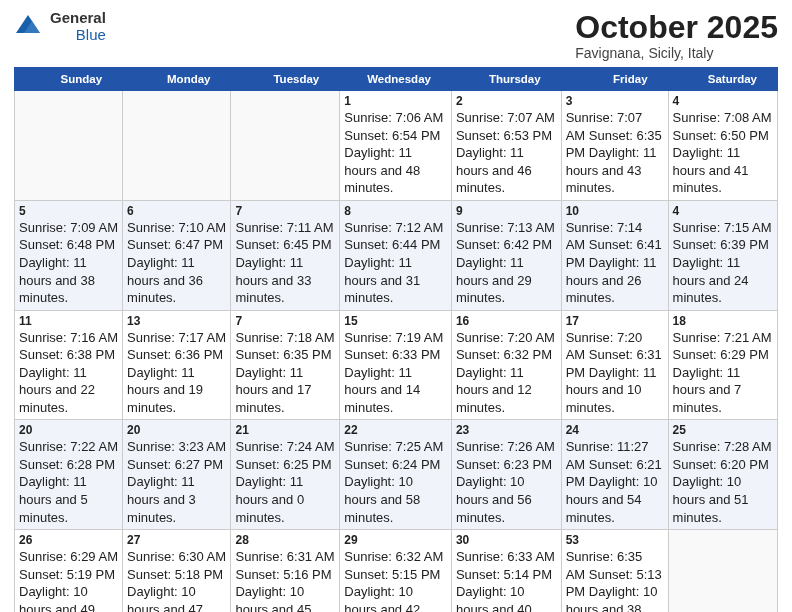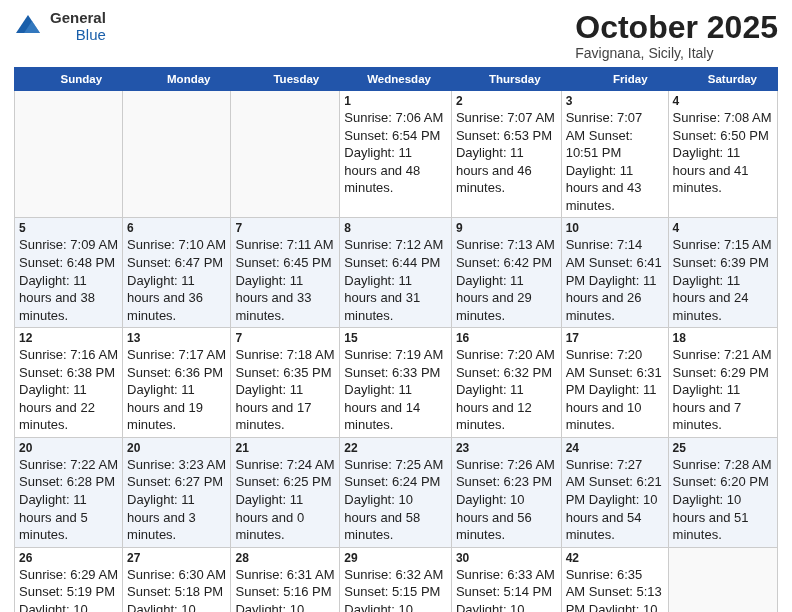--- a/index.html
+++ b/index.html
@@ -151,21 +151,21 @@
           <td>
             <span class="day-num">2</span>
             <div class="day-info">Sunrise: 7:07 AM
 Sunset: 6:53 PM
 Daylight: 11 hours
 and 46 minutes.</div>
           </td>
           <td>
             <span class="day-num">3</span>
             <div class="day-info">Sunrise: 7:07 AM
-Sunset: 10:51 PM
+Sunset: 6:35 PM
 Daylight: 11 hours
 and 43 minutes.</div>
           </td>
           <td>
             <span class="day-num">4</span>
             <div class="day-info">Sunrise: 7:08 AM
 Sunset: 6:50 PM
 Daylight: 11 hours
 and 41 minutes.</div>
           </td>
@@ -216,21 +216,21 @@
           <td>
             <span class="day-num">4</span>
             <div class="day-info">Sunrise: 7:15 AM
 Sunset: 6:39 PM
 Daylight: 11 hours
 and 24 minutes.</div>
           </td>
         </tr>
         <tr>
           <td>
-            <span class="day-num">12</span>
+            <span class="day-num">11</span>
             <div class="day-info">Sunrise: 7:16 AM
 Sunset: 6:38 PM
 Daylight: 11 hours
 and 22 minutes.</div>
           </td>
           <td>
             <span class="day-num">13</span>
             <div class="day-info">Sunrise: 7:17 AM
 Sunset: 6:36 PM
 Daylight: 11 hours
@@ -303,21 +303,21 @@
           </td>
           <td>
             <span class="day-num">23</span>
             <div class="day-info">Sunrise: 7:26 AM
 Sunset: 6:23 PM
 Daylight: 10 hours
 and 56 minutes.</div>
           </td>
           <td>
             <span class="day-num">24</span>
-            <div class="day-info">Sunrise: 7:27 AM
+            <div class="day-info">Sunrise: 11:27 AM
 Sunset: 6:21 PM
 Daylight: 10 hours
 and 54 minutes.</div>
           </td>
           <td>
             <span class="day-num">25</span>
             <div class="day-info">Sunrise: 7:28 AM
 Sunset: 6:20 PM
 Daylight: 10 hours
 and 51 minutes.</div>
@@ -353,21 +353,21 @@
 and 42 minutes.</div>
           </td>
           <td>
             <span class="day-num">30</span>
             <div class="day-info">Sunrise: 6:33 AM
 Sunset: 5:14 PM
 Daylight: 10 hours
 and 40 minutes.</div>
           </td>
           <td>
-            <span class="day-num">42</span>
+            <span class="day-num">53</span>
             <div class="day-info">Sunrise: 6:35 AM
 Sunset: 5:13 PM
 Daylight: 10 hours
 and 38 minutes.</div>
           </td>
           <td class="empty-cell"></td>
         </tr>
       </tbody>
   </table>
 </div>

